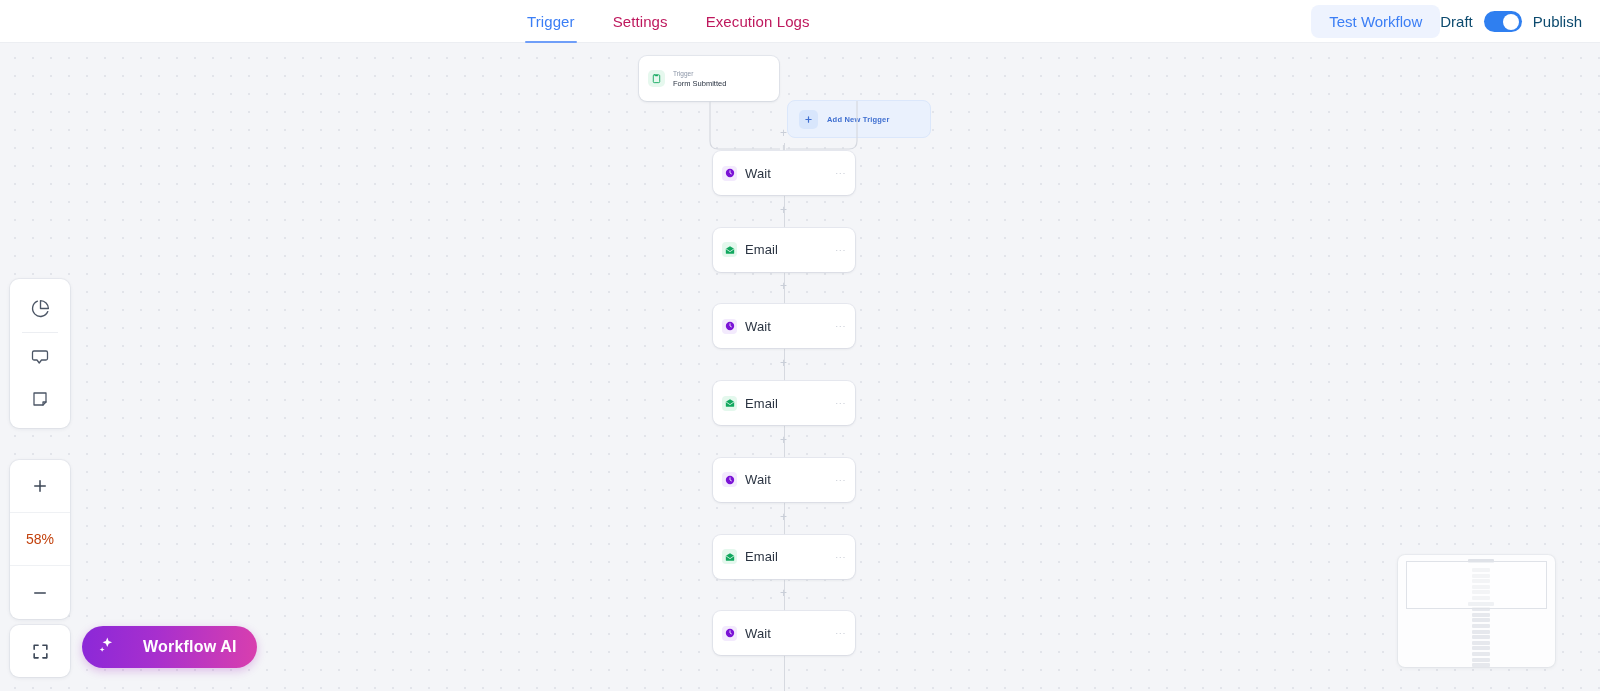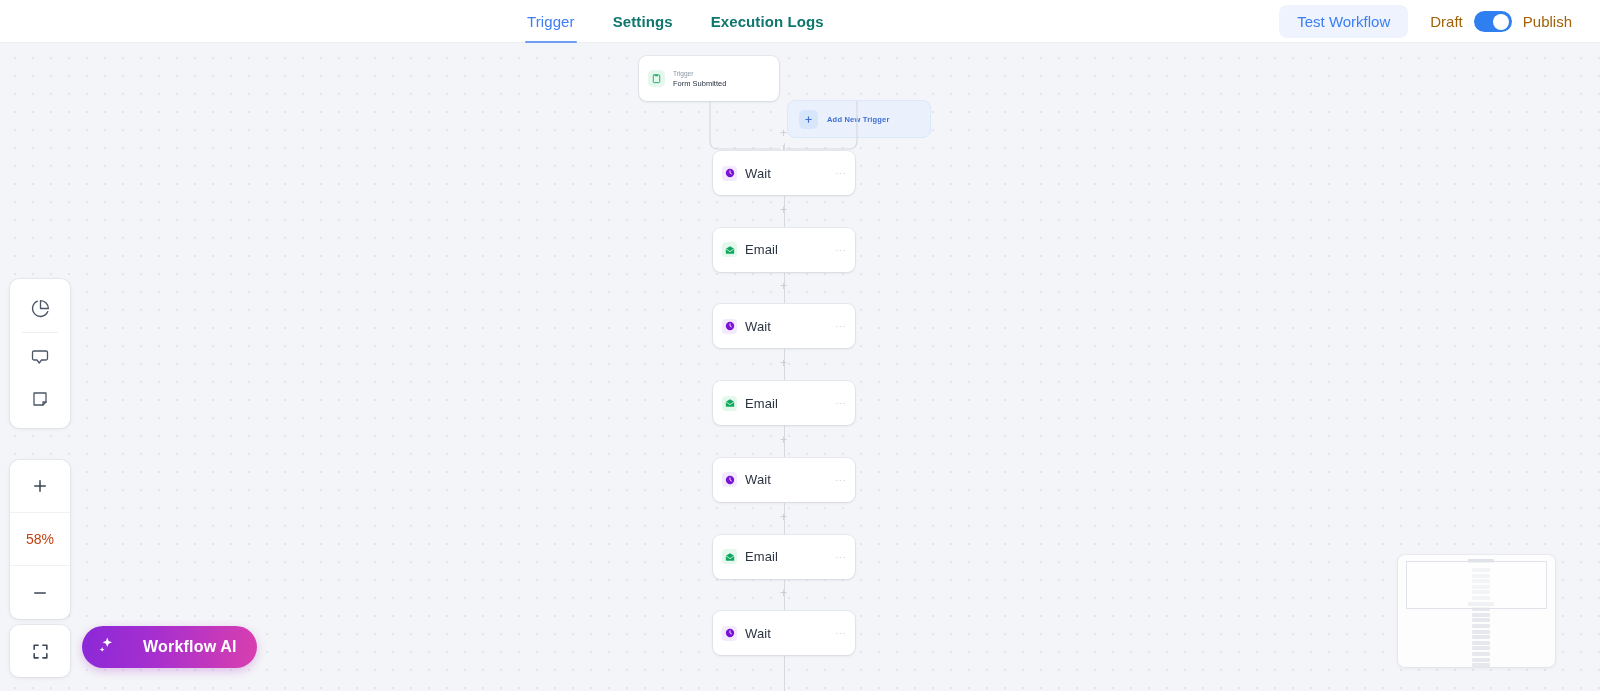--- a/index.html
+++ b/index.html
@@ -14,37 +14,37 @@
   
   .header {
     position:absolute; top:0; left:0; width:1600px; height:43px;
     background:#ffffff;
     display:flex; align-items:center;
     border-bottom:1px solid #eceef2;
     z-index:30;
   }
   .tabs { position:absolute; left:527px; top:0; height:43px; display:flex; align-items:center; gap:38px; }
   .tab {
-    font-size:15px; color:#0f766e; line-height:43px; height:43px;
-    position:relative; cursor:pointer; letter-spacing:.1px;font-weight:bold;
+    font-size:15px; color:#be185d; line-height:43px; height:43px;
+    position:relative; cursor:pointer; letter-spacing:.1px;
   }
   .tab.active { color:#3b7ef5; font-weight:500; }
   .tab.active::after {
     content:""; position:absolute; left:-2px; right:-2px; bottom:0; height:2.5px;
     background:#6f9ef8; border-radius:2px;
   }
   .header-right {
-    position:absolute; right:28px; top:0; height:43px;
-    display:flex; align-items:center; gap:22px;
+    position:absolute; right:18px; top:0; height:43px;
+    display:flex; align-items:center; 
   }
   .test-workflow {
     background:#eef3fe; color:#3b7ef5; font-size:15px; font-weight:500;
     padding:8px 18px; border-radius:8px; cursor:pointer; white-space:nowrap;
   }
-  .publish-group { display:flex; align-items:center; gap:11px; font-size:15px; color:#a16207; }
+  .publish-group { display:flex; align-items:center; gap:11px; font-size:15px; color:#0c4a6e; }
   .toggle {
     width:38px; height:21px; border-radius:11px; background:#2f7ff0;
     position:relative; cursor:pointer; flex:0 0 auto;
   }
   .toggle .knob {
     position:absolute; top:2.5px; right:2.5px; width:16px; height:16px;
     border-radius:50%; background:#fff;
   }
 
   

